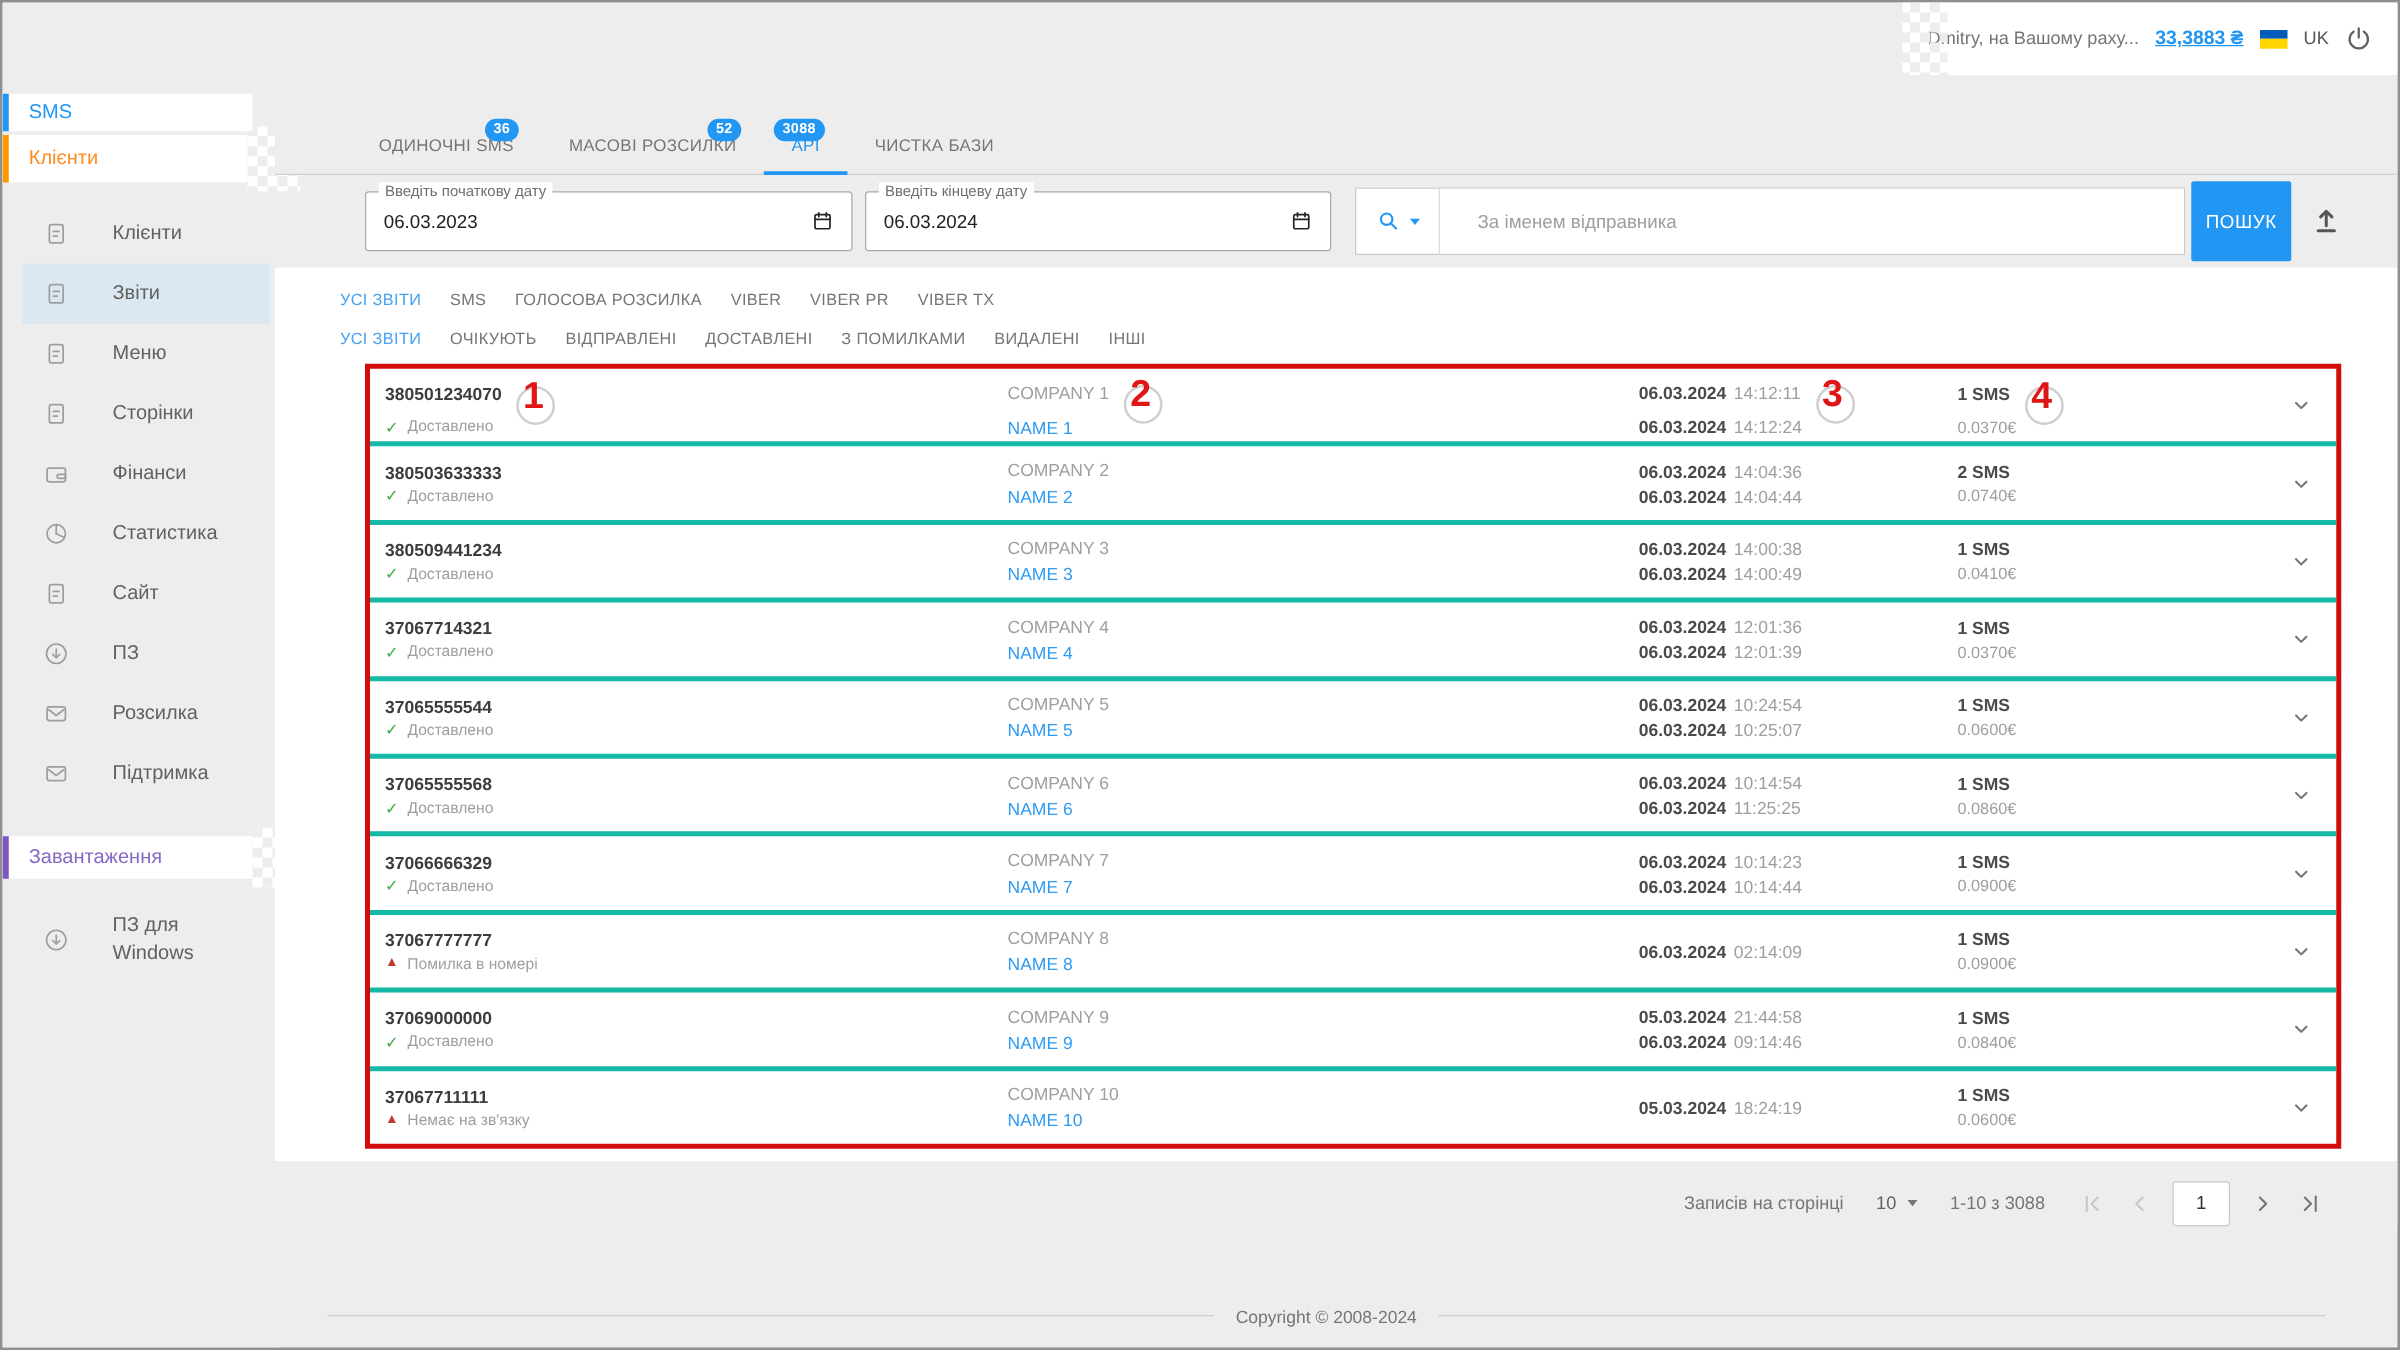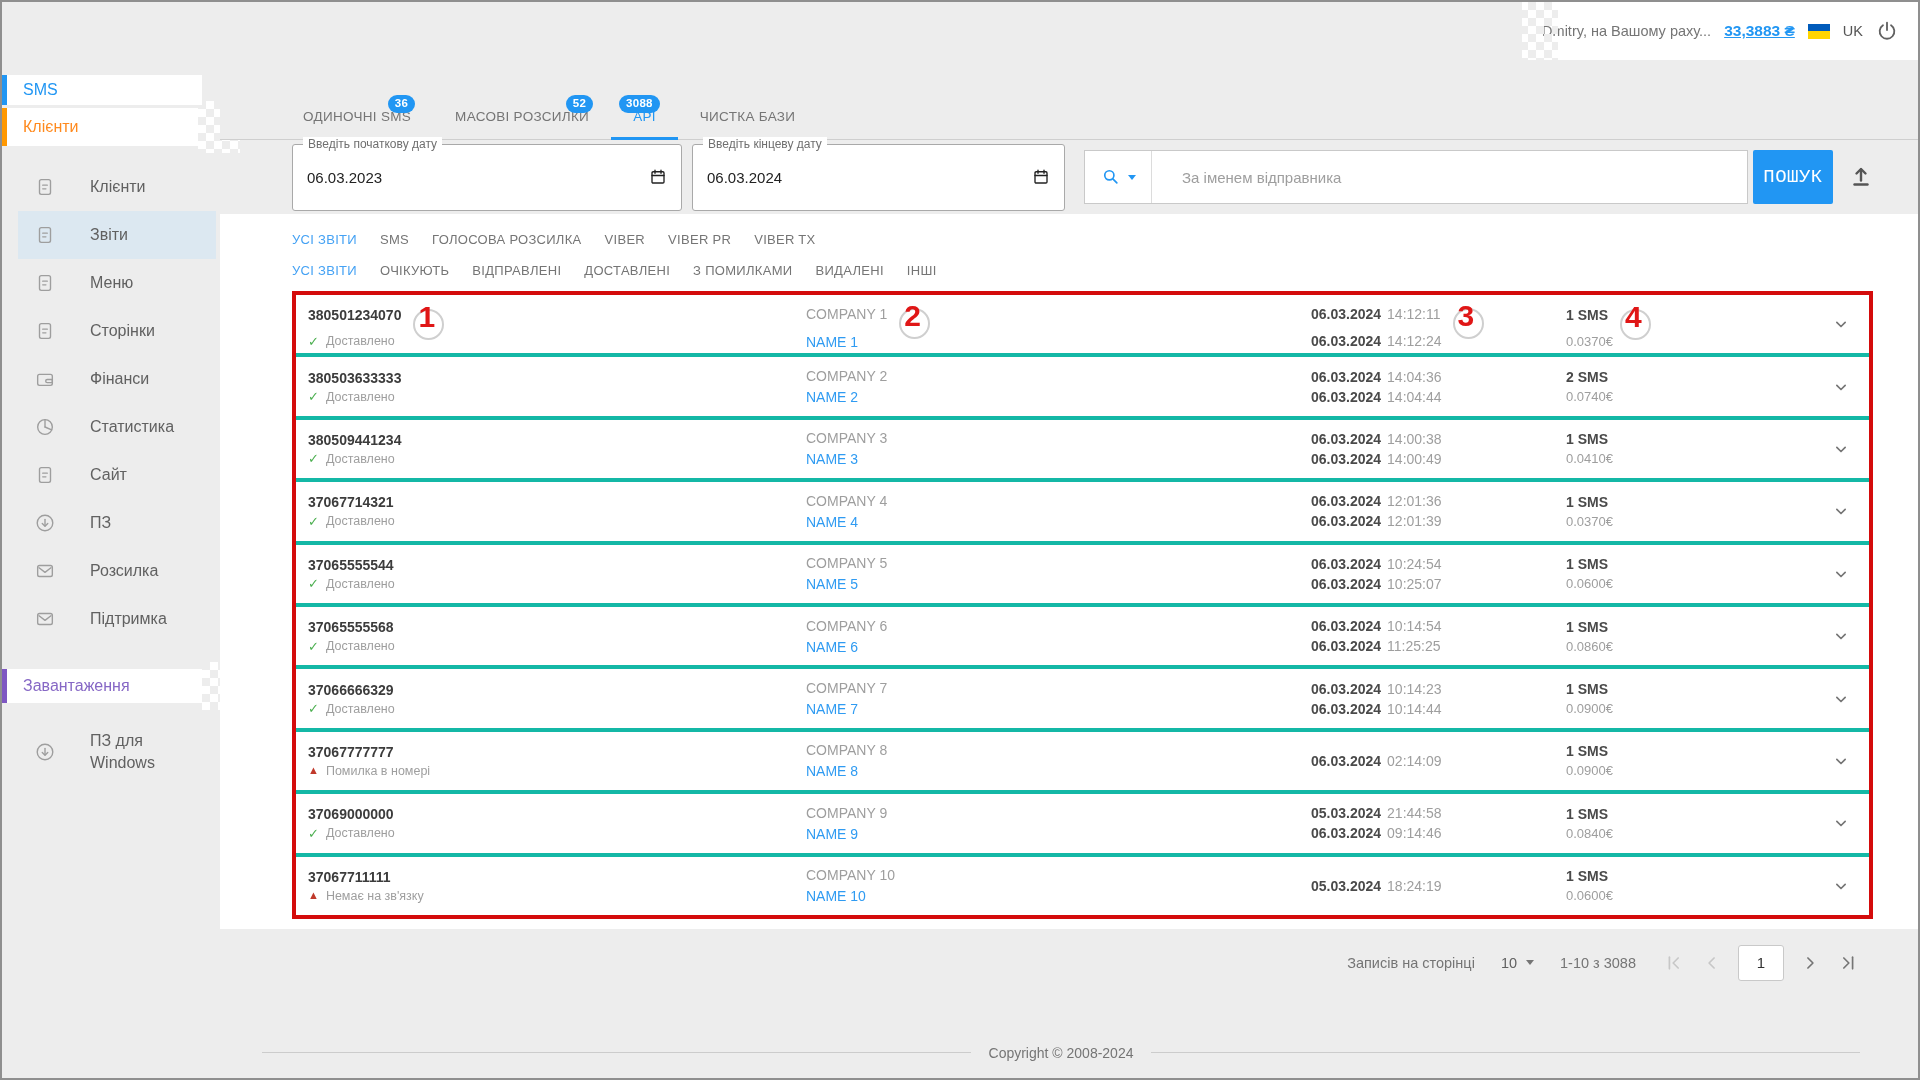--- a/index.html
+++ b/index.html
@@ -41,44 +41,44 @@
   .power svg{width:22px;height:22px;stroke:#616161;fill:none;stroke-width:2;stroke-linecap:round;}
   .tabs{position:absolute;left:61px;bottom:0;display:flex;}
   .tab{position:relative;padding:0 22px 15px;color:#757575;font-size:13.5px;letter-spacing:.3px;cursor:pointer;white-space:nowrap;}
   .tab.active{color:#2196f3;}
   .tab.active::after{content:'';position:absolute;left:0;right:0;bottom:-1px;height:3px;background:#2196f3;}
   .tab-badge{position:absolute;top:-14px;right:18px;background:#2196f3;color:#fff;font-size:11.5px;font-weight:bold;
              padding:3px 7px;border-radius:11px;line-height:1;}
   
   .filterbar{flex:none;display:flex;align-items:center;height:74px;background:#ededed;
              padding:0 45px 0 72px;box-sizing:border-box;}
-  .datebox{position:relative;height:67px;background:#fff;border:1px solid #a9a9a9;border-radius:3px;
+  .datebox{position:relative;height:48px;background:#fff;border:1px solid #a9a9a9;border-radius:3px;
            display:flex;align-items:center;box-sizing:border-box;flex:none;}
   .datebox .lbl{position:absolute;top:-8px;left:10px;font-size:12px;color:#6f6f6f;background:#fff;padding:0 5px;white-space:nowrap;}
   .datebox input{border:0;outline:0;flex:1;min-width:0;font-size:15px;color:#222;padding-left:14px;
                  background:transparent;font-family:inherit;}
   .cal-btn{background:none;border:0;padding:0 14px 0 0;cursor:pointer;display:flex;}
   .cal-btn svg{width:18px;height:18px;stroke:#222;fill:none;stroke-width:1.8;stroke-linecap:round;}
   #date-from{width:390px;margin-right:10px;}
   #date-to{width:373px;margin-right:19px;}
   .searchgroup{display:flex;align-items:stretch;height:54px;background:#fff;border:1px solid #c9c9c9;
                box-sizing:border-box;flex:1;min-width:0;}
   .sg-iconseg{flex:none;width:66px;display:flex;align-items:center;justify-content:center;gap:7px;cursor:pointer;}
   .sg-iconseg svg{width:20px;height:20px;stroke:#2196f3;fill:none;stroke-width:2;stroke-linecap:round;}
   .caret{width:0;height:0;border-left:4.5px solid transparent;border-right:4.5px solid transparent;border-top:5.5px solid #2196f3;}
   .sg-divider{width:1px;background:#dcdcdc;}
   .sg-input{flex:1;min-width:0;border:0;outline:0;padding-left:30px;font-size:15px;color:#333;font-family:inherit;}
   .sg-input::placeholder{color:#9e9e9e;}
-  .search-btn{flex:none;width:80px;height:54px;margin-left:5px;background:#2196f3;color:#fff;border:0;border-radius:2px;
-              font-size:19px;letter-spacing:.5px;cursor:pointer;font-family:Liberation Mono, monospace;}
+  .search-btn{flex:none;width:80px;height:64px;margin-left:5px;background:#2196f3;color:#fff;border:0;border-radius:2px;
+              font-size:15px;letter-spacing:.5px;cursor:pointer;font-family:Liberation Sans, sans-serif;}
   .upload-btn{flex:none;background:none;border:0;margin-left:16px;cursor:pointer;display:flex;padding:0;}
   .upload-btn svg{width:24px;height:24px;stroke:#555;fill:none;stroke-width:2.4;stroke-linecap:round;stroke-linejoin:round;}
   
   .content-white{background:#fff;padding-bottom:10px;}
-  .chips{display:flex;align-items:flex-end;gap:23px;margin-left:72px;font-size:13px;letter-spacing:.3px;color:#757575;}
+  .chips{display:flex;align-items:flex-end;gap:23px;margin-left:52px;font-size:13px;letter-spacing:.3px;color:#757575;}
   .chips.r1{padding-top:18px;} .chips.r2{padding-top:16px;}
   .chip{cursor:pointer;white-space:nowrap;}
   .chip.active{color:#45a2f4;}
   .tablewrap{margin:13px 45px 0 72px;border:4px solid #d40b0b;background:#fff;}
   .trow{display:flex;align-items:center;height:58.4px;}
   .trow + .trow{border-top:4px solid #14b8a6;}
   .tc1{flex:0 0 500px;padding-left:12px;box-sizing:border-box;}
   .tc2{flex:0 0 505px;padding-left:10px;box-sizing:border-box;}
   .tc3{flex:0 0 255px;padding-left:10px;box-sizing:border-box;}
   .tc4{flex:1;padding-left:10px;min-width:0;}

